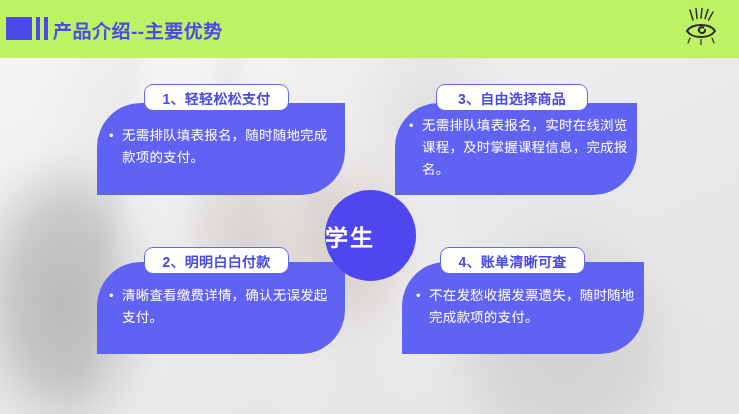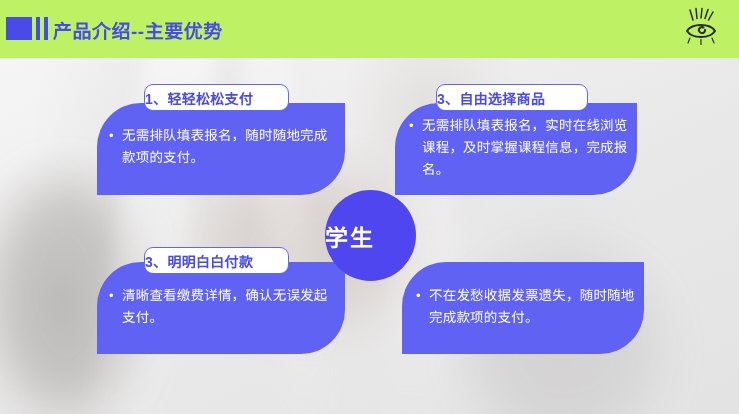--- a/index.html
+++ b/index.html
@@ -144,20 +144,21 @@
 
   
   .pill {
     position: absolute;
     height: 27px;
     background: #ffffff;
     border: 1.4px solid #6366f1;
     border-radius: 9px;
     display: flex;
     align-items: center;
+    justify-content: center;
     z-index: 5;
     box-sizing: border-box;
   }
   .pill span {
     font-size: 14px;
     font-weight: bold;
     color: #4a4ae8;
     letter-spacing: 0.3px;
     white-space: nowrap;
   }
@@ -233,37 +234,40 @@
     <span>1、轻轻松松支付</span>
   </div>
 
   <div class="card" id="card-2">
     <div class="body">
       <span class="bullet">•</span>
       <span class="body-text">清晰查看缴费详情，确认无误发起支付。</span>
     </div>
   </div>
   <div class="pill" id="pill-2">
-    <span>3、明明白白付款</span>
+    <span>2、明明白白付款</span>
   </div>
 
   <div class="card" id="card-3">
     <div class="body">
       <span class="bullet">•</span>
       <span class="body-text">无需排队填表报名，实时在线浏览课程，及时掌握课程信息，完成报名。</span>
     </div>
   </div>
   <div class="pill" id="pill-3">
     <span>3、自由选择商品</span>
   </div>
 
   <div class="card" id="card-4">
     <div class="body">
       <span class="bullet">•</span>
       <span class="body-text">不在发愁收据发票遗失，随时随地完成款项的支付。</span>
     </div>
   </div>
+  <div class="pill" id="pill-4">
+    <span>4、账单清晰可查</span>
+  </div>
 
   <div class="center-circle">
     <span>学生</span>
   </div>
 
 </div>
 
 </body></html>

